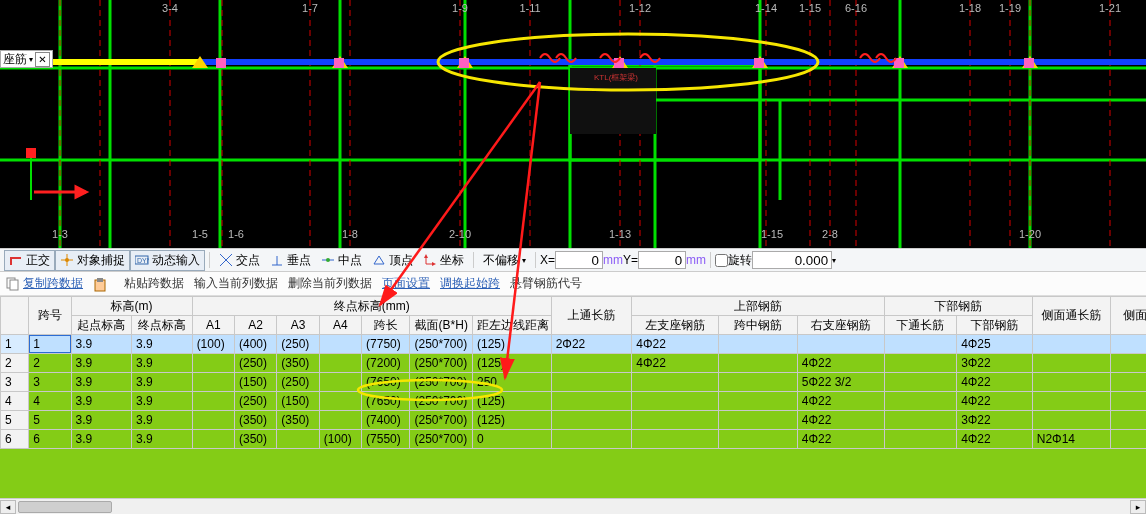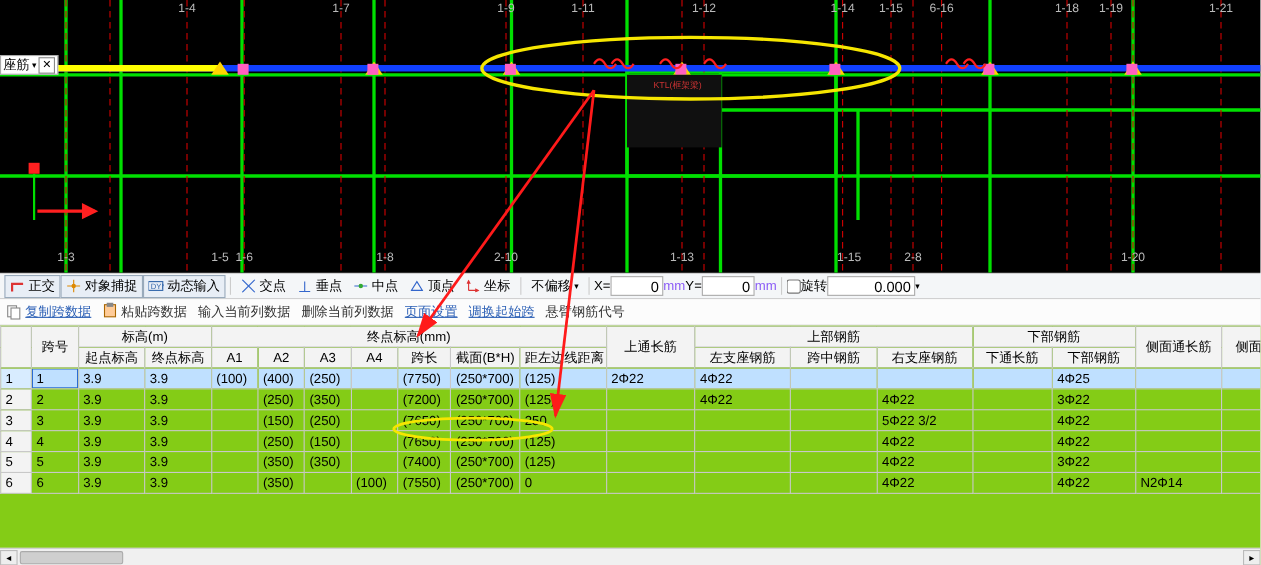--- a/index.html
+++ b/index.html
@@ -180,34 +180,34 @@
       <line x1="34" y1="192" x2="86" y2="192"></line>
       <polygon points="86,192 76,187 76,197" fill="#ff2020"></polygon>
     </g>
 
     <g>
       <rect x="26" y="148" width="10" height="10" fill="#ff2020"></rect>
       <line x1="31" y1="158" x2="31" y2="200" stroke="#00e000" stroke-width="2"></line>
     </g>
   </svg>
 
-  <div class="axis-label" style="top:2px;left:170px">1-4</div>
+  <div class="axis-label" style="top:2px;left:170px">3-4</div>
   <div class="axis-label" style="top:2px;left:310px">1-7</div>
   <div class="axis-label" style="top:2px;left:460px">1-9</div>
   <div class="axis-label" style="top:2px;left:530px">1-11</div>
   <div class="axis-label" style="top:2px;left:640px">1-12</div>
   <div class="axis-label" style="top:2px;left:766px">1-14</div>
   <div class="axis-label" style="top:2px;left:810px">1-15</div>
   <div class="axis-label" style="top:2px;left:856px">6-16</div>
   <div class="axis-label" style="top:2px;left:970px">1-18</div>
   <div class="axis-label" style="top:2px;left:1010px">1-19</div>
   <div class="axis-label" style="top:2px;left:1110px">1-21</div>
 
   <div class="axis-label" style="top:228px;left:60px">1-3</div>
-  <div class="axis-label" style="top:228px;left:222px">1-6</div>
+  <div class="axis-label" style="top:228px;left:236px">1-6</div>
   <div class="axis-label" style="top:228px;left:350px">1-8</div>
   <div class="axis-label" style="top:228px;left:460px">2-10</div>
   <div class="axis-label" style="top:228px;left:620px">1-13</div>
   <div class="axis-label" style="top:228px;left:772px">1-15</div>
   <div class="axis-label" style="top:228px;left:830px">2-8</div>
   <div class="axis-label" style="top:228px;left:1030px">1-20</div>
   <div class="axis-label" style="top:228px;left:200px">1-5</div>
 
   <div class="float-left">
     <span class="lbl">座筋</span>
@@ -312,21 +312,21 @@
 <div class="toolbar2">
   <span style="display:flex;align-items:center;gap:3px">
     <span class="tb-ico">
       <svg width="14" height="14">
           <rect x="1" y="1" width="8" height="10" fill="none" stroke="#888"></rect>
           <rect x="4" y="3" width="8" height="10" fill="#fff" stroke="#888"></rect>
         </svg>
     </span>
     <a>复制跨数据</a>
   </span>
-  <span style="display:flex;align-items:flex-start;gap:3px">
+  <span style="display:flex;align-items:flex-end;gap:17px">
     <span class="tb-ico">
       <svg width="14" height="14">
           <rect x="2" y="2" width="10" height="11" fill="#fc9" stroke="#a60"></rect>
           <rect x="4" y="0" width="6" height="4" fill="#888"></rect>
         </svg>
     </span>
     <span class="plain">粘贴跨数据</span>
   </span>
   <span class="plain">输入当前列数据</span>
   <span class="plain">删除当前列数据</span>

